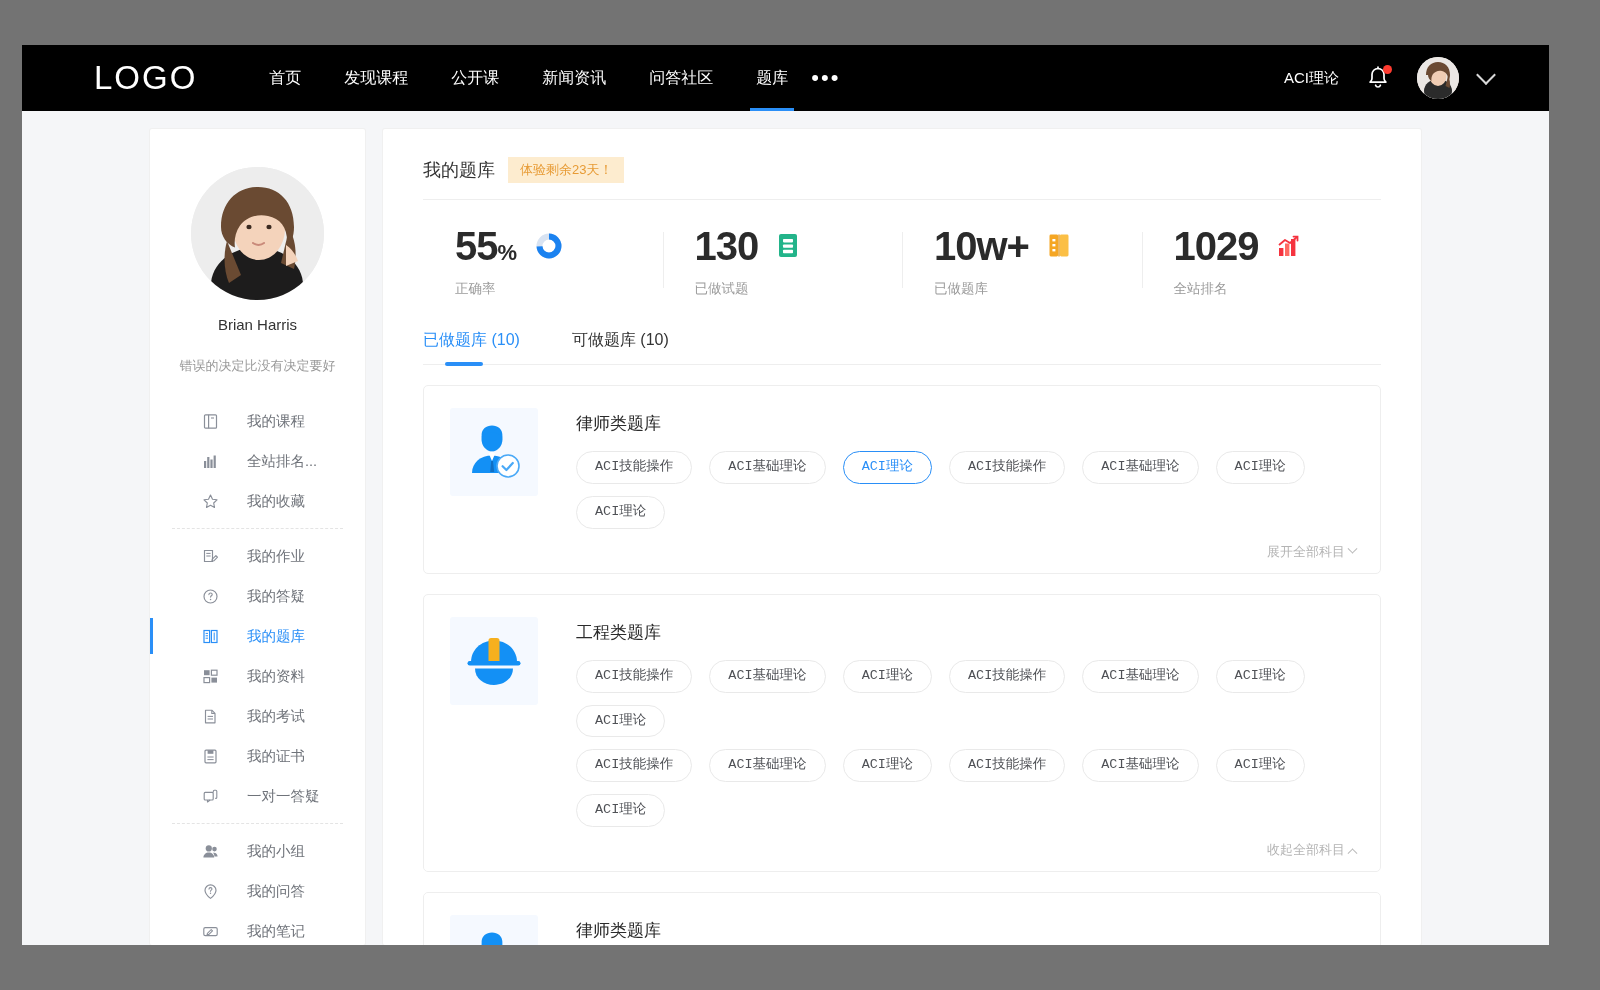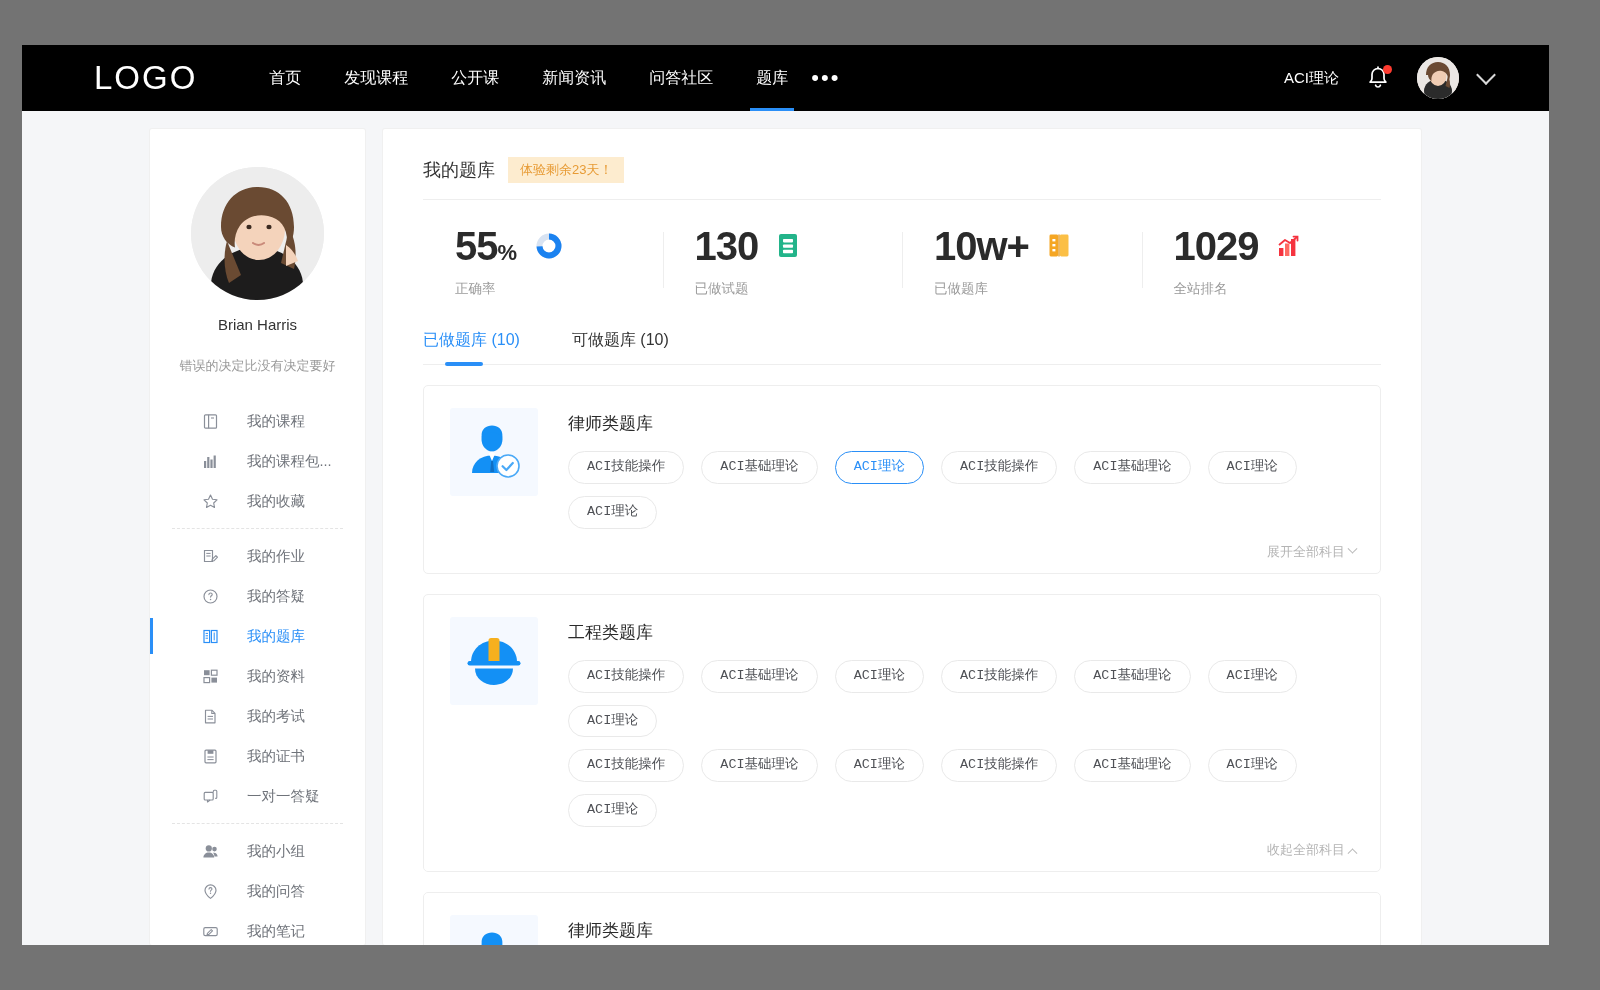--- a/index.html
+++ b/index.html
@@ -259,21 +259,21 @@
     display: flex;
     background: #fff;
   }
   .card-ico {
     width: 88px; height: 88px;
     background: #f5f9ff;
     border-radius: 3px;
     flex: 0 0 88px;
     display: flex; align-items: center; justify-content: center;
   }
-  .card-body { flex: 1; margin-left: 30px; }
+  .card-body { flex: 1; margin-left: 38px; }
   .card-title {
     font-size: 17px; color: #2b2b2b;
     margin-top: 4px;
     margin-bottom: 16px;
   }
   .chips {
     display: flex;
     flex-wrap: wrap;
     gap: 12px 17px;
     font-family: Liberation Mono, monospace;
@@ -386,21 +386,21 @@
             </div>
             <div class="mi">
               <span class="mi-ico">
                 <svg width="17" height="17" viewBox="0 0 17 17">
                   <rect x="2" y="8" width="2.2" height="7" fill="currentColor"></rect>
                   <rect x="5.2" y="4" width="2.2" height="11" fill="currentColor"></rect>
                   <rect x="8.4" y="6.5" width="2.2" height="8.5" fill="currentColor"></rect>
                   <rect x="11.6" y="2.5" width="2.2" height="12.5" fill="currentColor"></rect>
                 </svg>
               </span>
-              <span class="mi-label">我的课程包...</span>
+              <span class="mi-label">全站排名...</span>
             </div>
             <div class="mi">
               <span class="mi-ico">
                 <svg width="17" height="17" viewBox="0 0 17 17" fill="none">
                   <path d="M8.5 2l2 4.2 4.5.6-3.3 3.2.8 4.5-4-2.2-4 2.2.8-4.5L2 6.8l4.5-.6z" stroke="currentColor" stroke-width="1.15" stroke-linejoin="round"></path>
                 </svg>
               </span>
               <span class="mi-label">我的收藏</span>
             </div>
             <div class="mdiv"></div>

